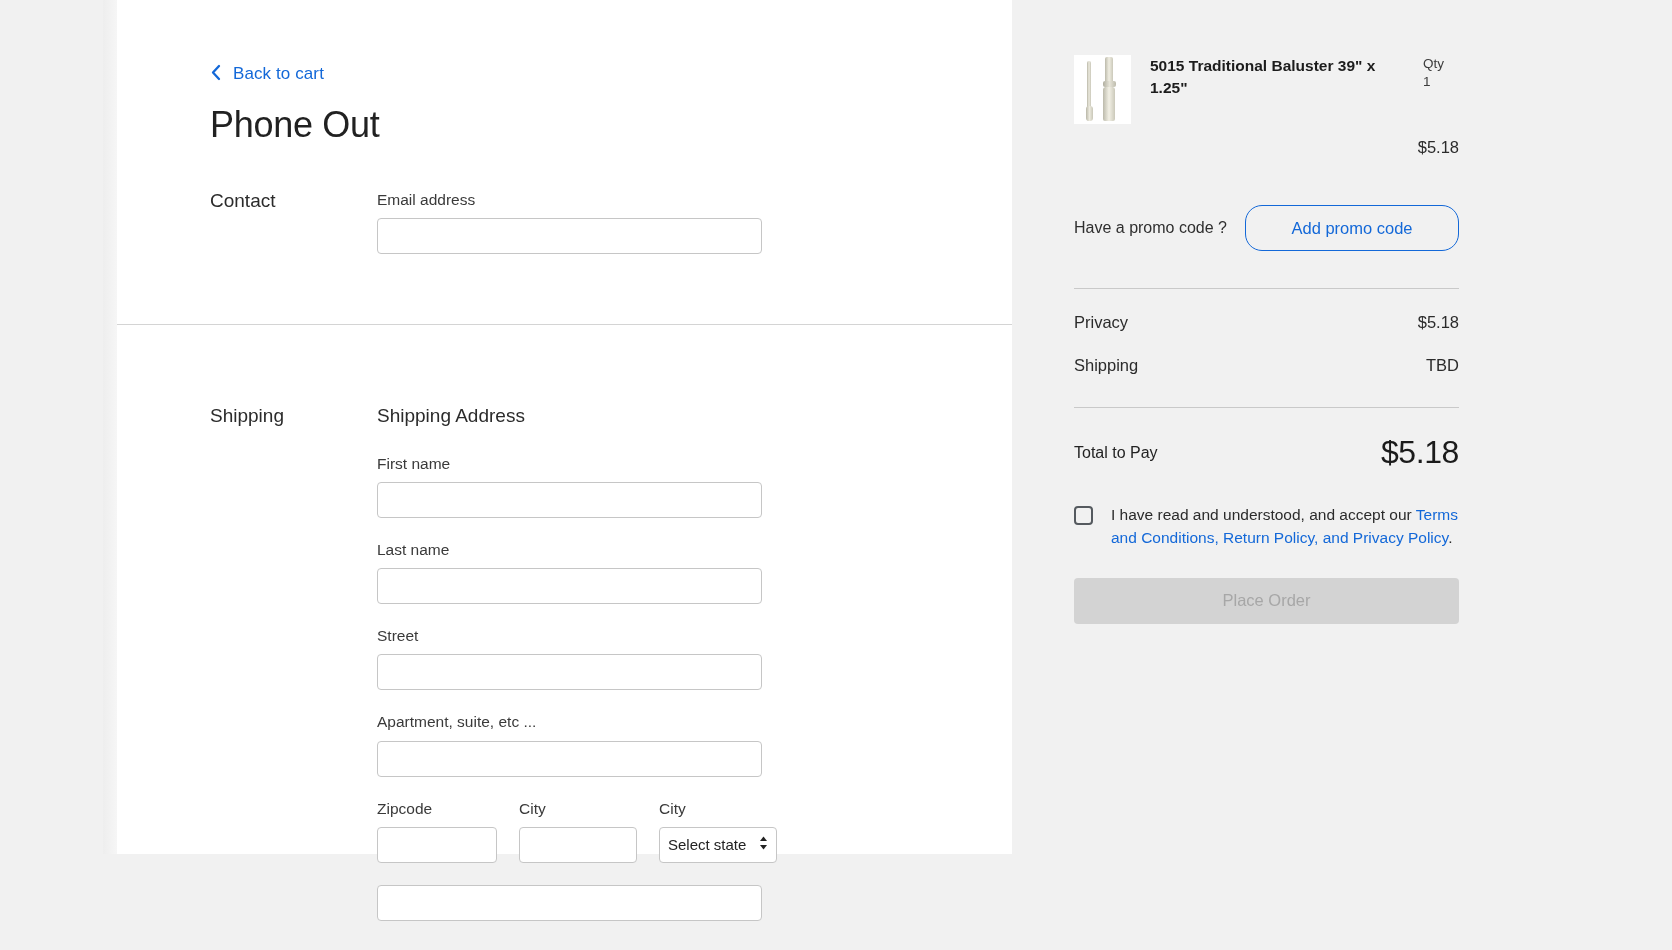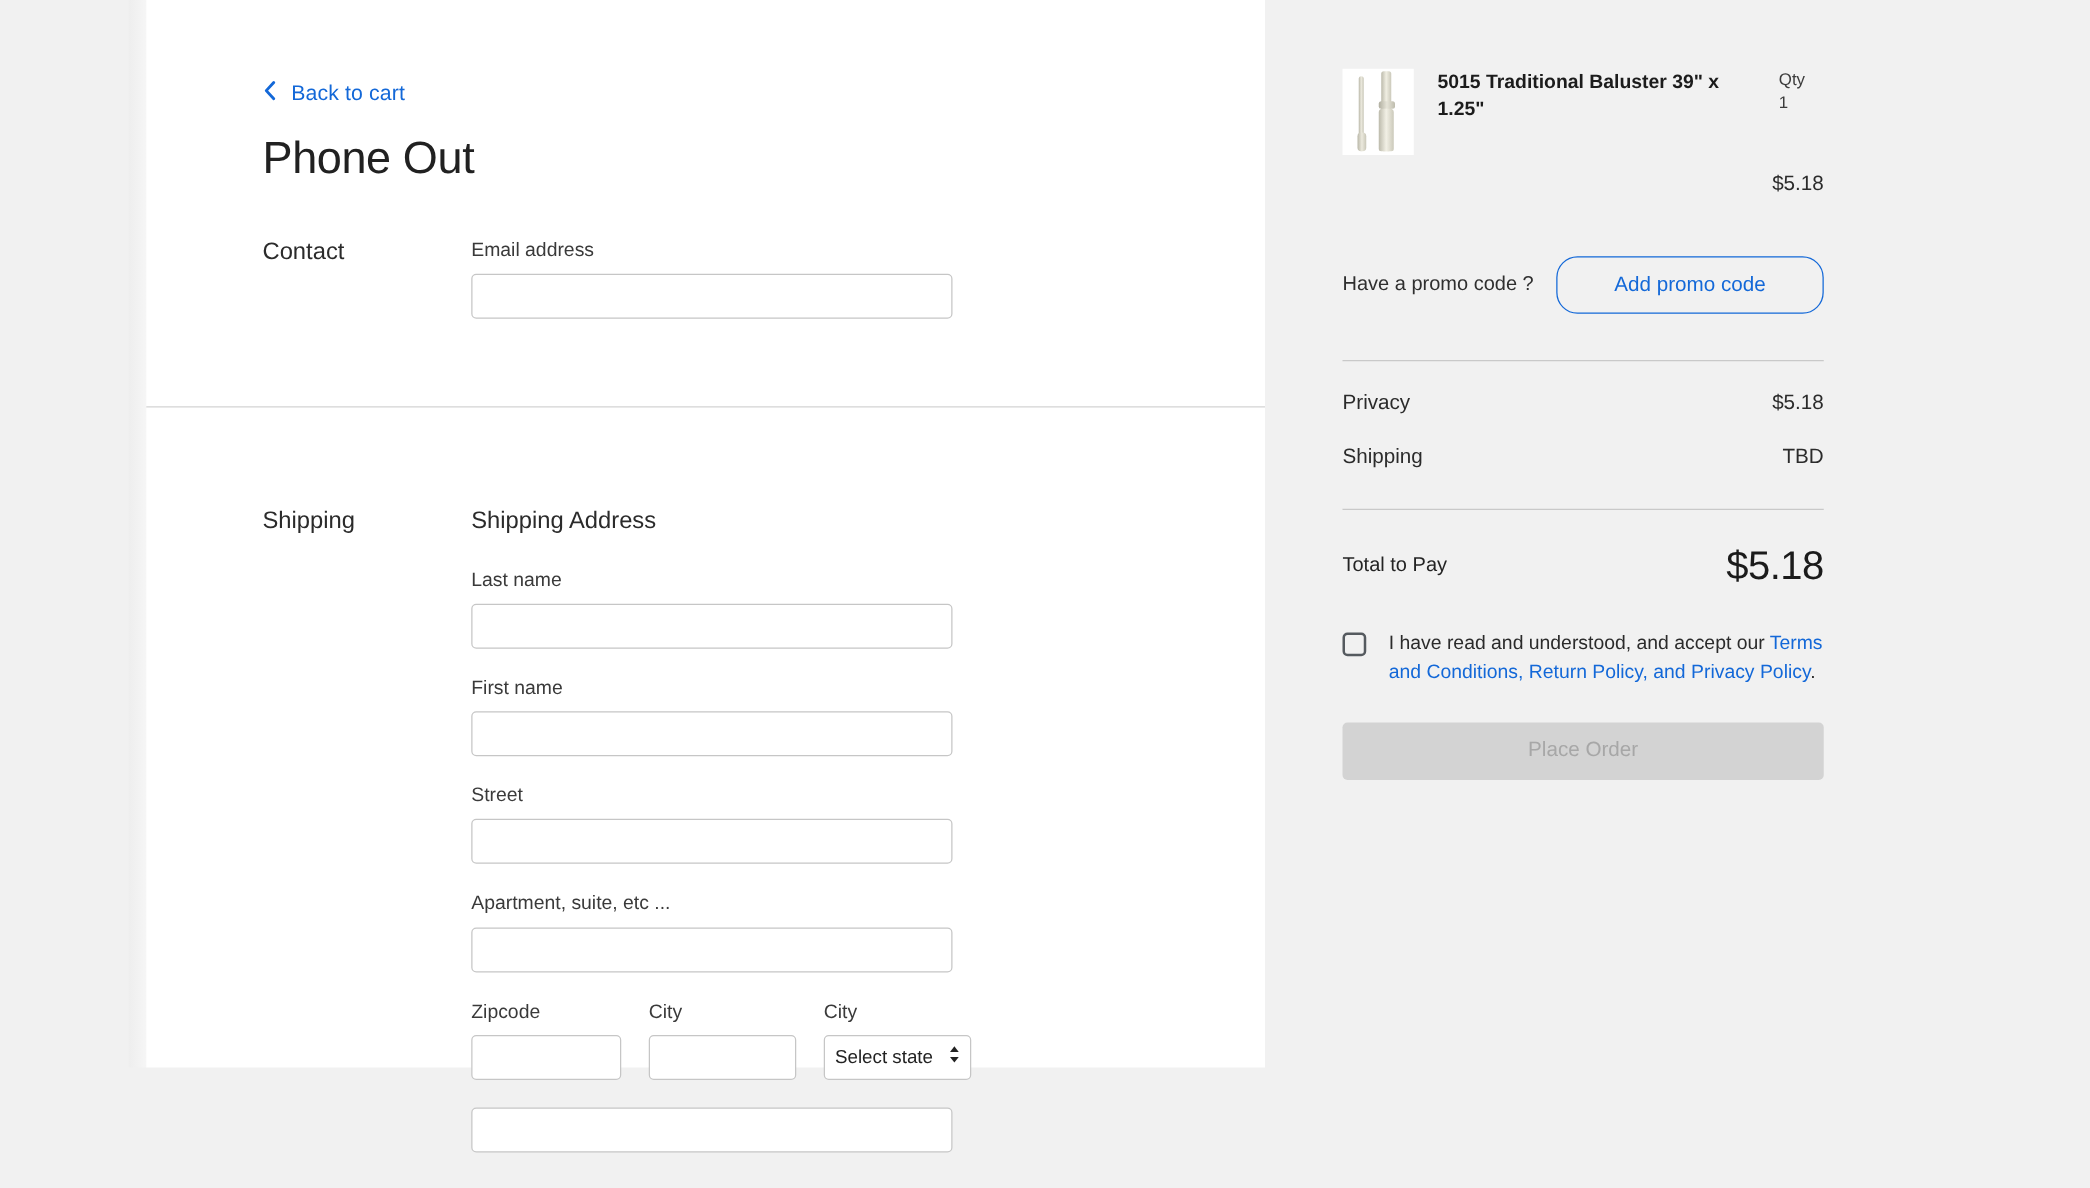--- a/index.html
+++ b/index.html
@@ -411,26 +411,26 @@
     <div class="section sec-shipping">
       <div class="section-inner">
         <div class="section-label-col">
           <div class="section-title">Shipping</div>
         </div>
         <div class="section-field-col">
 
           <div class="subsection-title">Shipping Address</div>
 
           <div class="field">
+            <div class="field-label">First name</div>
+            <input class="text-input" type="text" value="" style="">
+          </div>
+
+          <div class="field">
             <div class="field-label">Last name</div>
-            <input class="text-input" type="text" value="" style="">
-          </div>
-
-          <div class="field">
-            <div class="field-label">First name</div>
             <input class="text-input" type="text" value="" style="">
           </div>
 
           <div class="field">
             <div class="field-label">Street</div>
             <input class="text-input" type="text" value="" style="">
           </div>
 
           <div class="field">
             <div class="field-label">Apartment, suite, etc ...</div>

